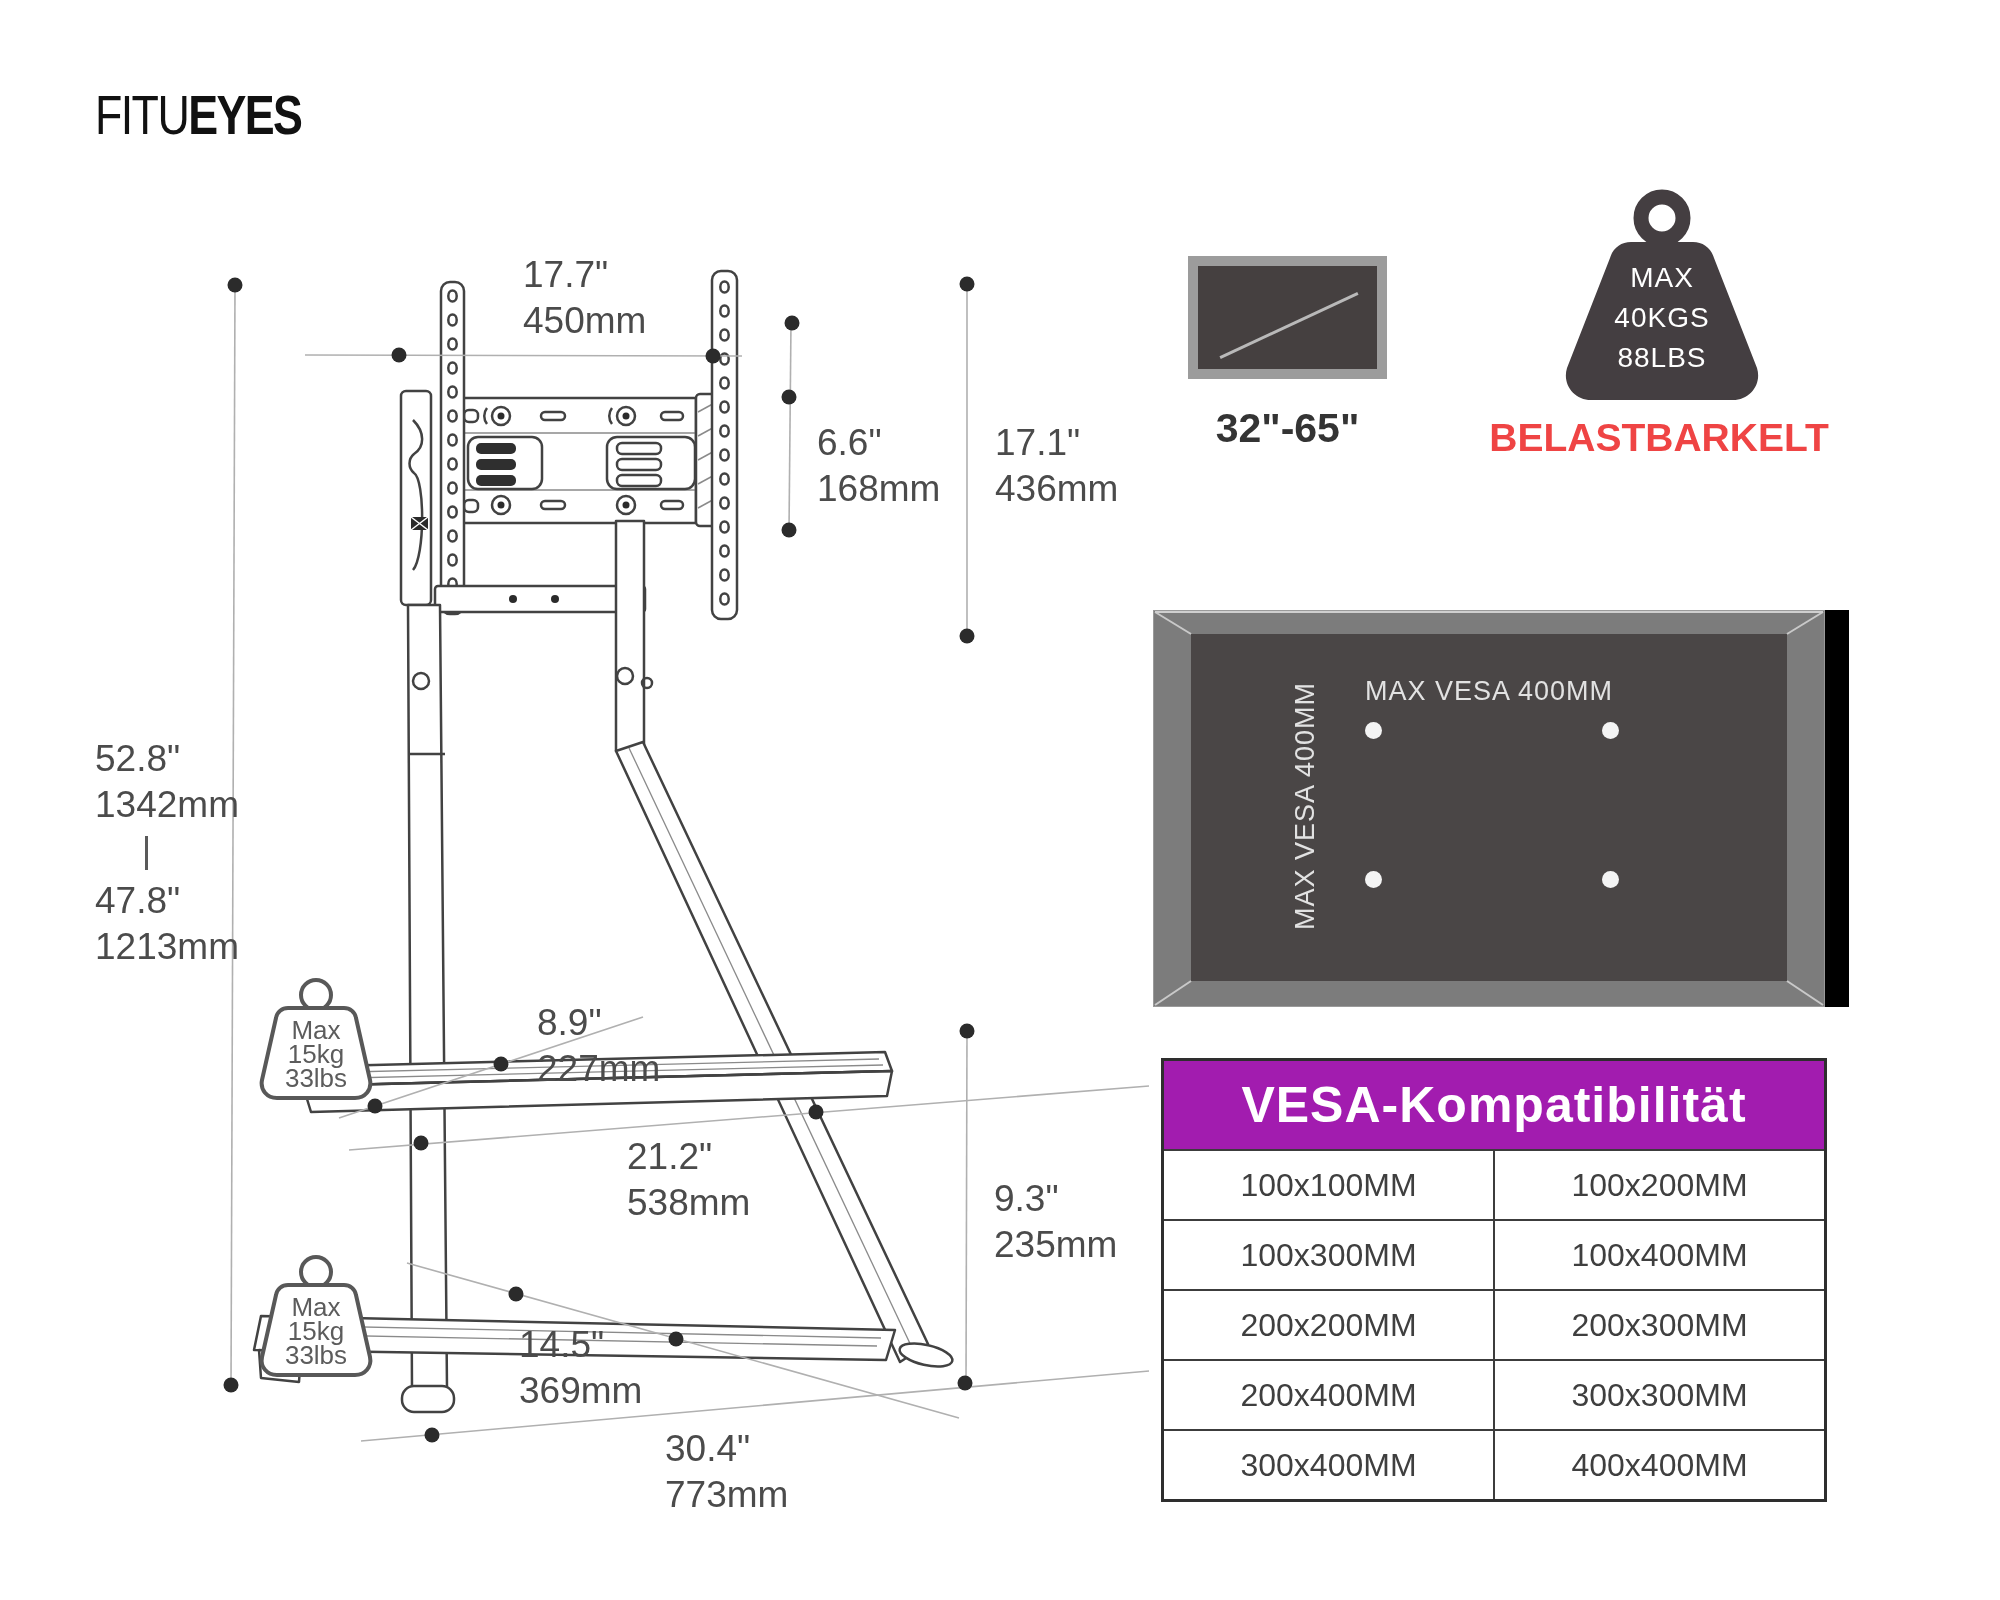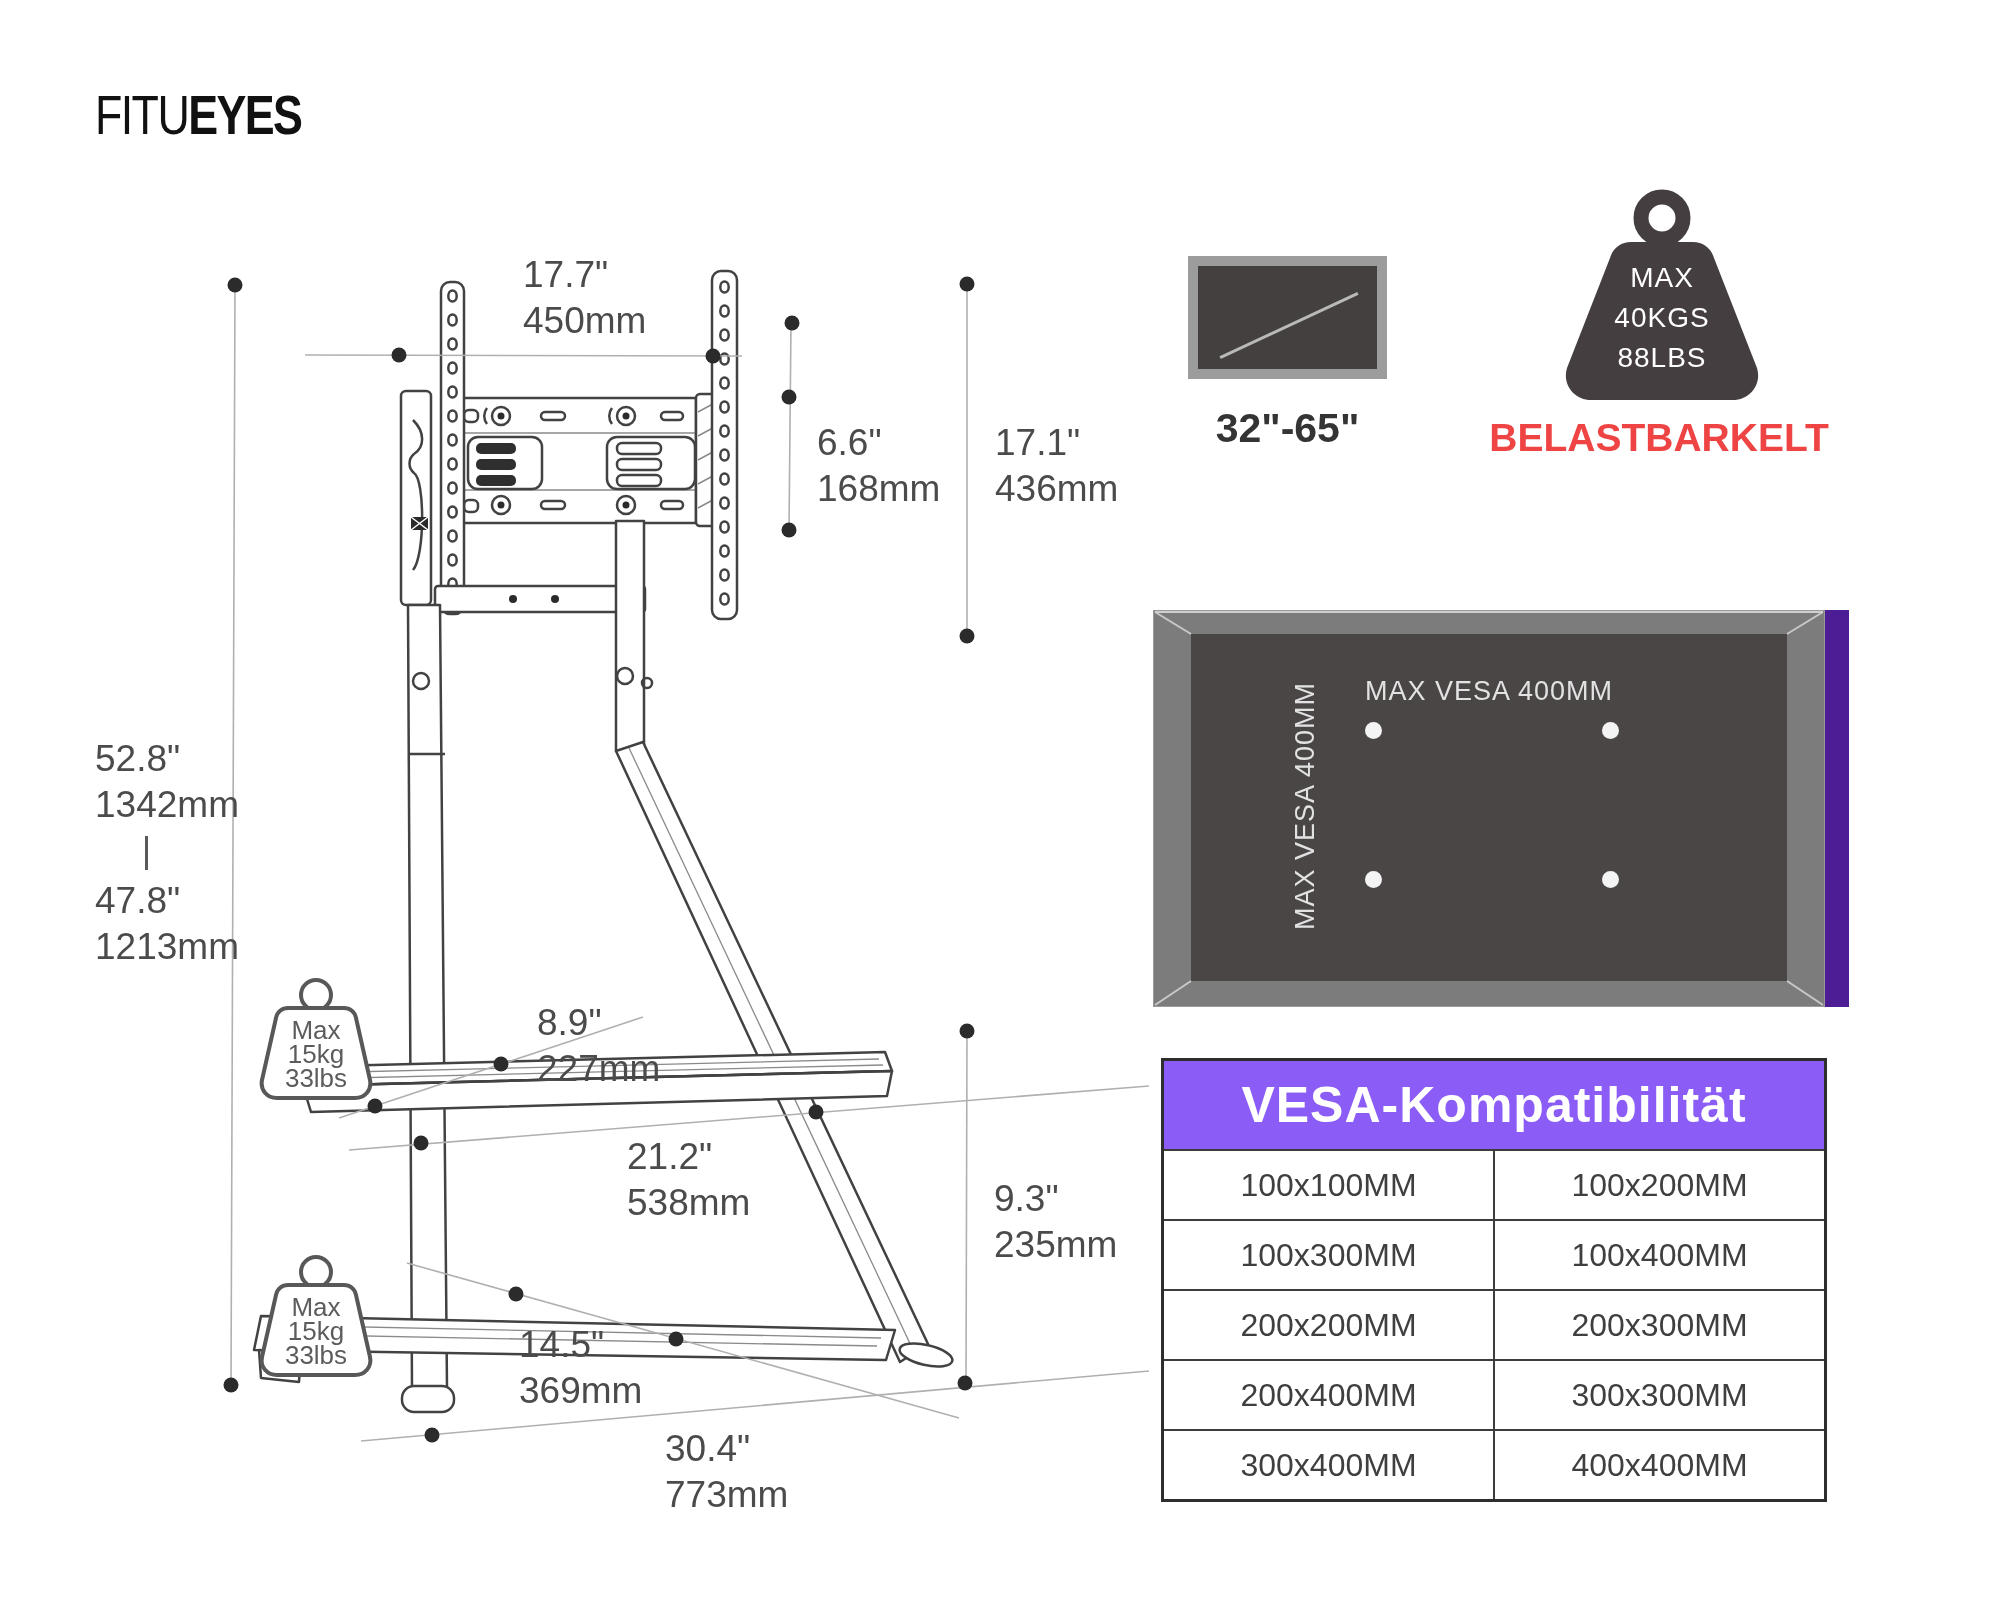--- a/index.html
+++ b/index.html
@@ -25,32 +25,32 @@
   .tv-size{position:absolute;left:1179px;top:405px;width:199px;text-align:center;
            font-size:41px;font-weight:bold;color:#343434;}
   .badge-wrap{position:absolute;left:1556px;top:188px;width:194px;height:214px;}
   .badge-text{position:absolute;left:1556px;top:258px;width:194px;text-align:center;
               font-size:28px;line-height:40px;color:#ffffff;letter-spacing:1px;font-weight:400;}
   .badge-caption{position:absolute;left:1450px;top:416px;width:400px;text-align:center;
                  font-size:39px;font-weight:bold;color:#ef4444;}
   .back-heading{position:absolute;left:1145px;top:528px;width:672px;text-align:center;
                 font-size:48px;font-weight:bold;color:#333333;}
   
-  .panel{position:absolute;left:1144px;top:610px;width:696px;height:397px;background:#4c1d95;}
+  .panel{position:absolute;left:1144px;top:610px;width:696px;height:397px;background:#000000;}
   .panel svg{position:absolute;left:0;top:0;}
   .vesa-h{position:absolute;left:0;top:66px;width:672px;text-align:center;font-size:27px;
           color:#e2e2e2;letter-spacing:1px;}
   .vesa-v{position:absolute;left:137px;top:90px;width:27px;height:230px;font-size:27px;color:#e2e2e2;
           letter-spacing:1px;writing-mode:vertical-rl;transform:rotate(180deg);text-align:center;
           white-space:nowrap;}
   .hole{position:absolute;width:17px;height:17px;border-radius:50%;background:#f4f4f4;}
   
   .vesa-table{position:absolute;left:1152px;top:1058px;width:666px;border:3px solid #2e2e2e;
               border-collapse:collapse;background:#fff;}
-  .vesa-table .hdr{height:86px;background:#8b5cf6;color:#ffffff;font-size:50px;font-weight:bold;
+  .vesa-table .hdr{height:86px;background:#a21caf;color:#ffffff;font-size:50px;font-weight:bold;
               text-align:center;vertical-align:middle;letter-spacing:1px;}
   .vesa-table td{width:50%;height:66px;border:2px solid #3c3c3c;text-align:center;
               vertical-align:middle;font-size:32px;color:#3f3f3f;}
   svg .ln{stroke:#424242;stroke-width:2.5;fill:#ffffff;stroke-linejoin:round;}
   svg .lnf{stroke:#424242;stroke-width:2.5;fill:none;stroke-linejoin:round;}
   svg .thin{stroke:#8a8a8a;stroke-width:1.3;fill:none;}
   svg .dimln{stroke:#b0b0b0;stroke-width:1.6;fill:none;}
   svg .dot{fill:#2b2b2b;stroke:none;}
   svg .wicon{stroke:#585858;stroke-width:4;fill:#ffffff;stroke-linejoin:round;}
 </style>

